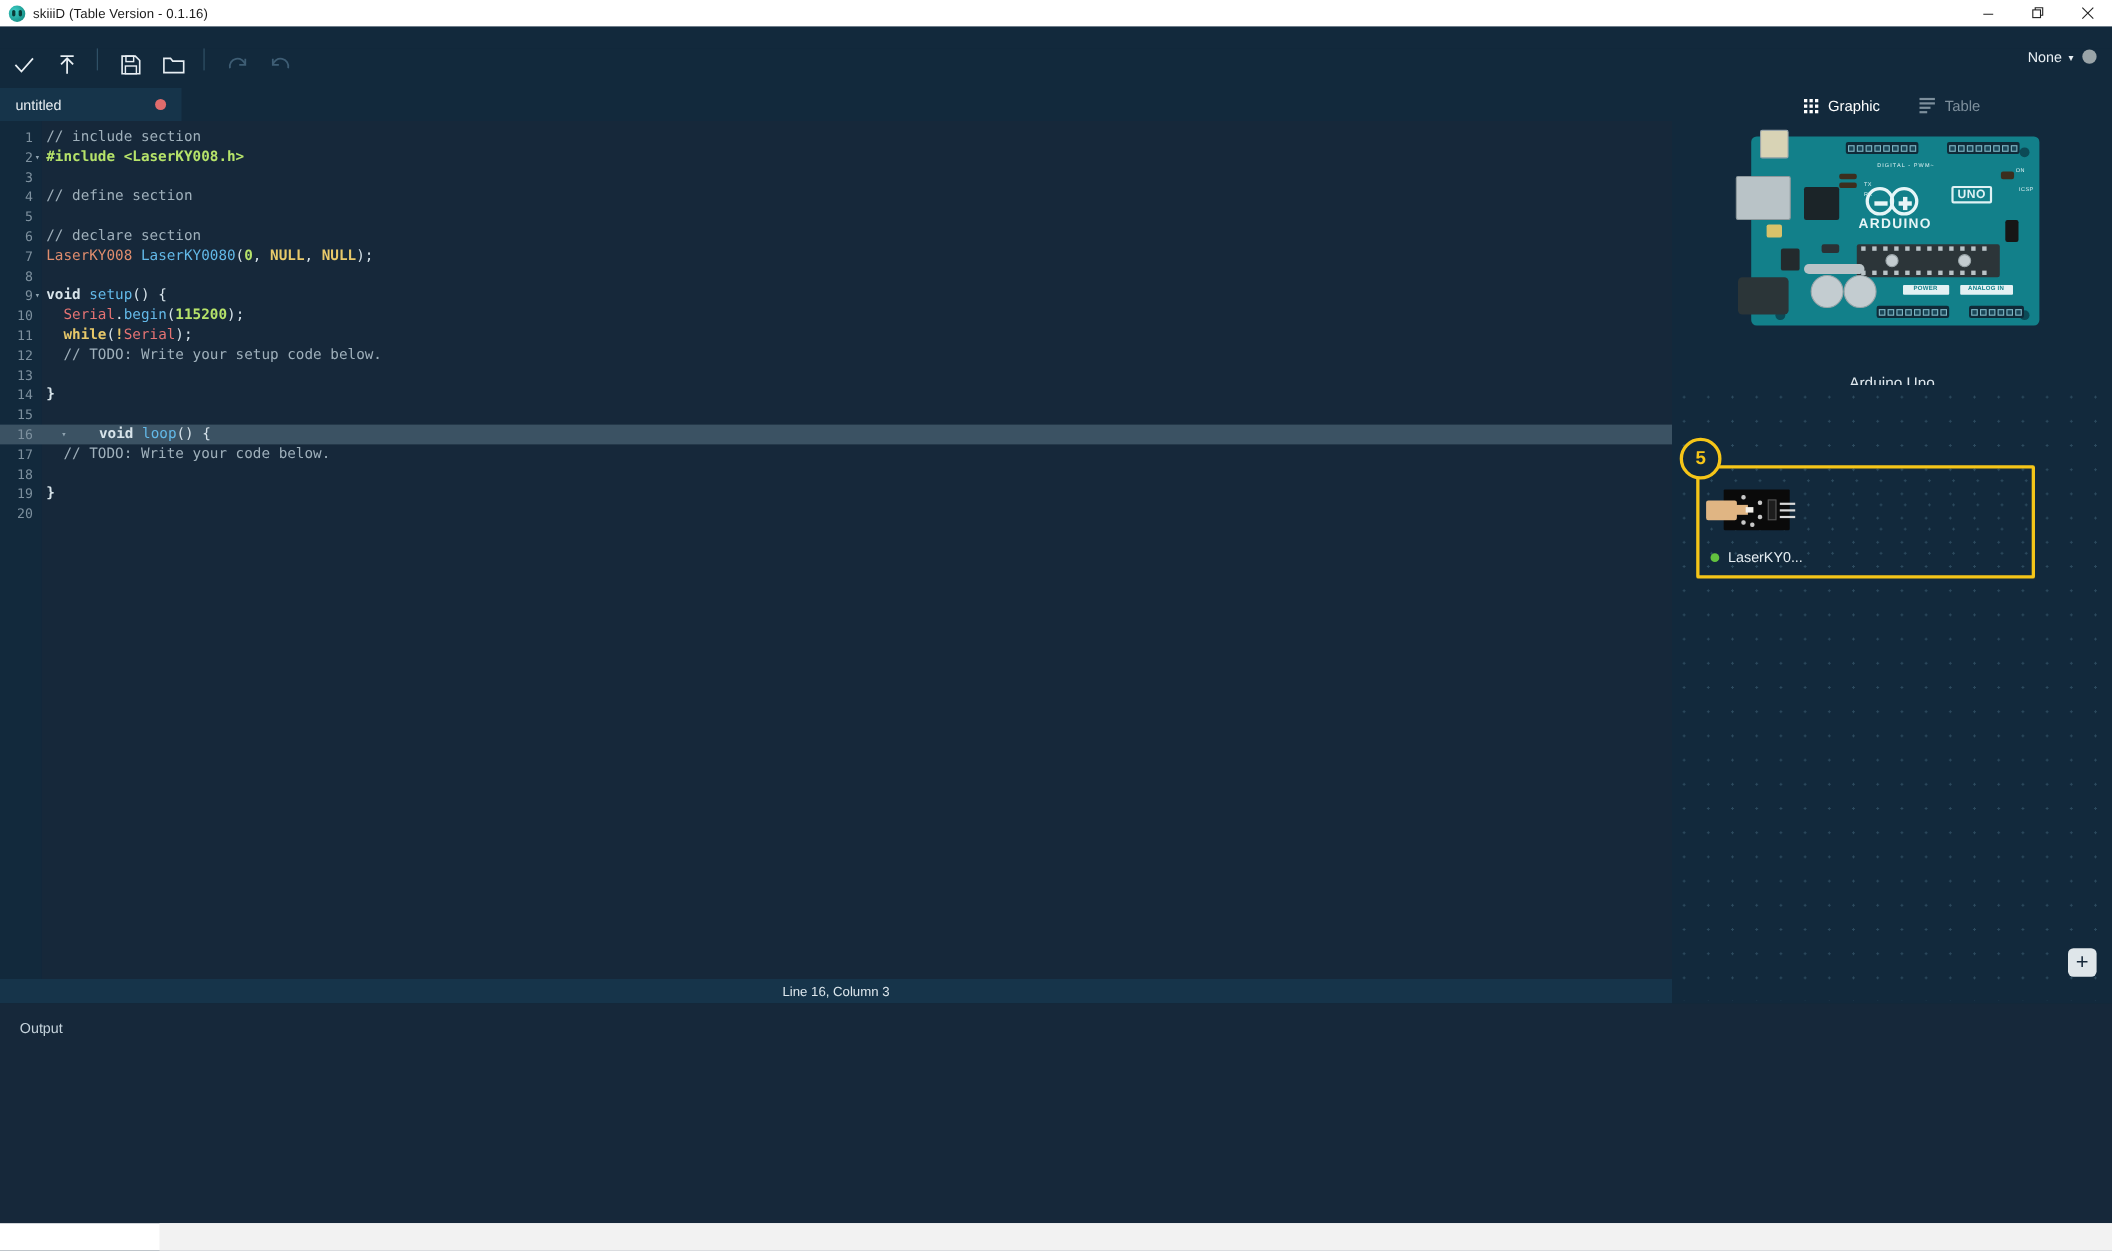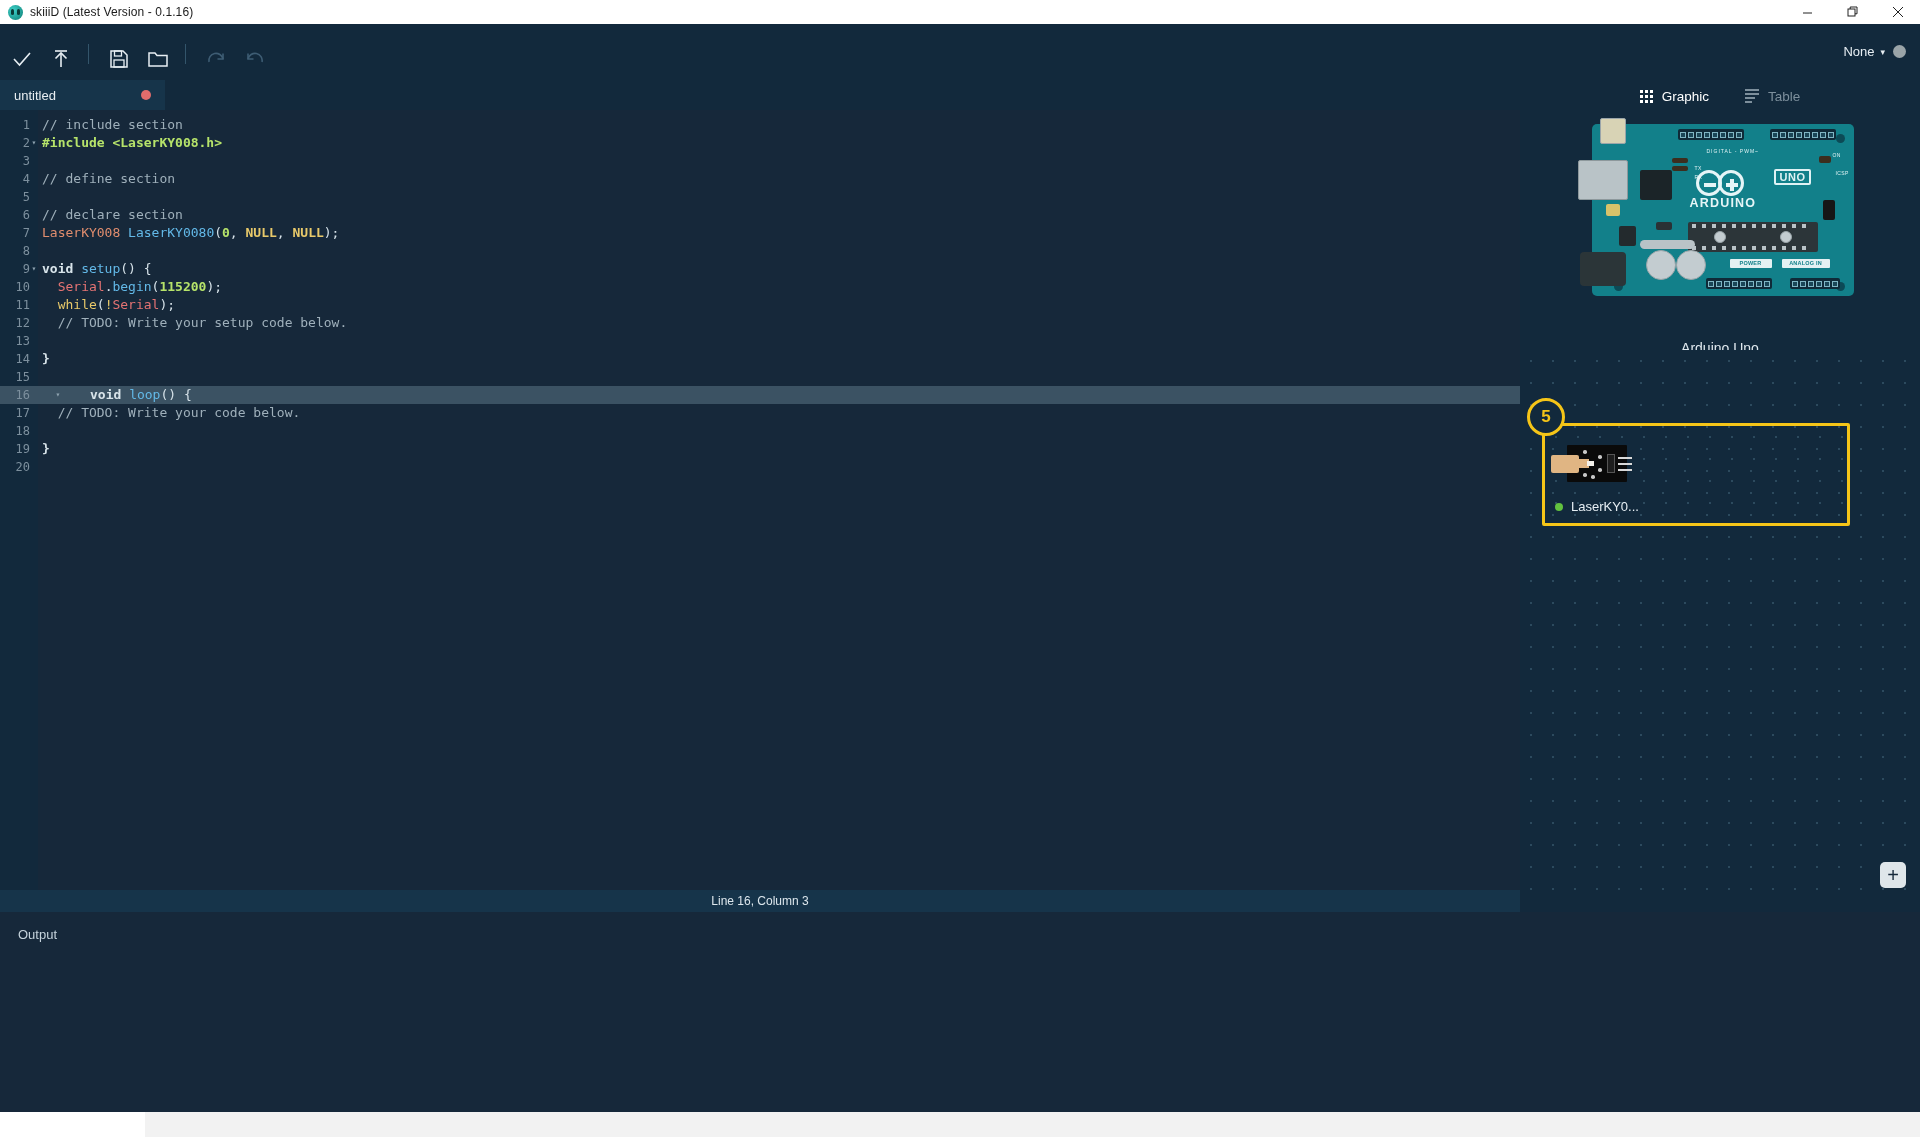--- a/index.html
+++ b/index.html
@@ -93,21 +93,21 @@
     color: #7d909e; font-size: 12px; flex: none;
     font-family: "DejaVu Sans Mono", monospace;
   }
   .fold { width: 8px; flex: none; color: #8fa3b0; font-size: 8px; text-align: center; line-height: 18px; }
   .ltext { padding-left: 4px; color: #d6e2e9; }
   .c-comment { color: #9fb0bb; }
   .c-pre     { color: #b6e36a; font-weight: bold; }
   .c-type    { color: #e08d6e; }
   .c-fn      { color: #63b9e8; }
   .c-kw      { color: #d8e4ea; font-weight: bold; }
-  .c-kw2     { color: #e8c96a; font-weight: normal; }
+  .c-kw2     { color: #e8c96a; font-weight: bold; }
   .c-num     { color: #b6e36a; font-weight: bold; }
   .c-const   { color: #e8c96a; font-weight: bold; }
   .c-member  { color: #63b9e8; }
   .c-punc    { color: #d6e2e9; }
   .c-ser     { color: #e57373; }
 
   
   .statusbar {
     position: absolute; left: 0; top: 890px; width: 1520px; height: 22px;
     background: #16344a; display: flex; align-items: center; justify-content: center;
@@ -213,21 +213,21 @@
     color: #16283a; font-size: 20px; line-height: 1; font-weight: 300;
   }
 </style>
 </head>
 <body>
 
 <div id="app">
 
   <div class="titlebar">
     <div class="tb-logo"></div>
-    <div class="tb-title">skiiiD (Latest Version - 0.1.16)</div>
+    <div class="tb-title">skiiiD (Table Version - 0.1.16)</div>
     <div class="winbtns">
       <div class="winbtn">
         <svg width="11" height="11" viewBox="0 0 11 11">
             <line x1="1" y1="6" x2="10" y2="6" stroke="#222" stroke-width="1"></line>
           </svg>
       </div>
       <div class="winbtn">
         <svg width="12" height="12" viewBox="0 0 12 12">
           <rect x="1" y="3" width="7" height="7" fill="none" stroke="#222" stroke-width="1"></rect>
           <polyline points="3.2,3 3.2,1 10,1 10,7.8 8,7.8" fill="none" stroke="#222" stroke-width="1"></polyline>

